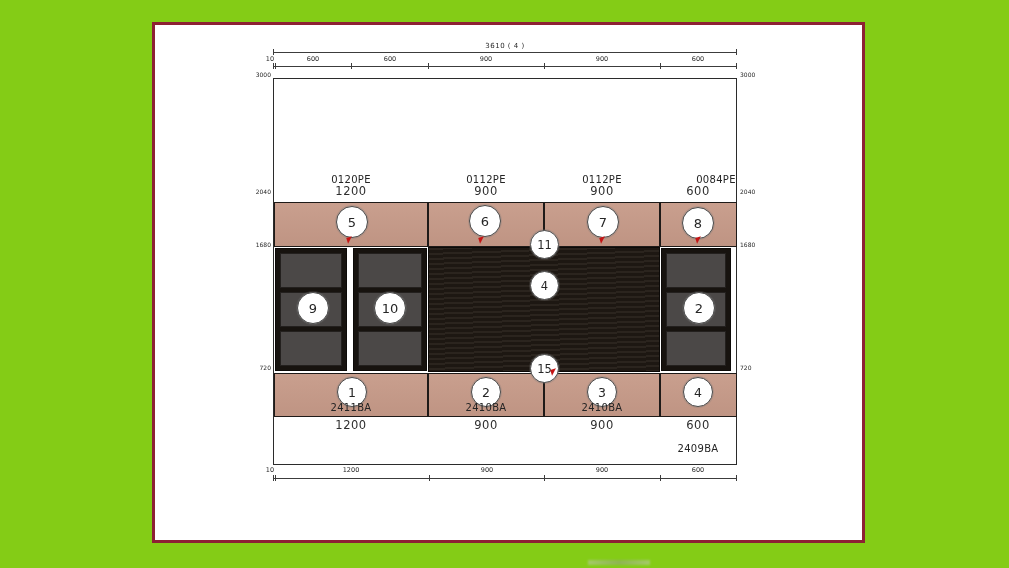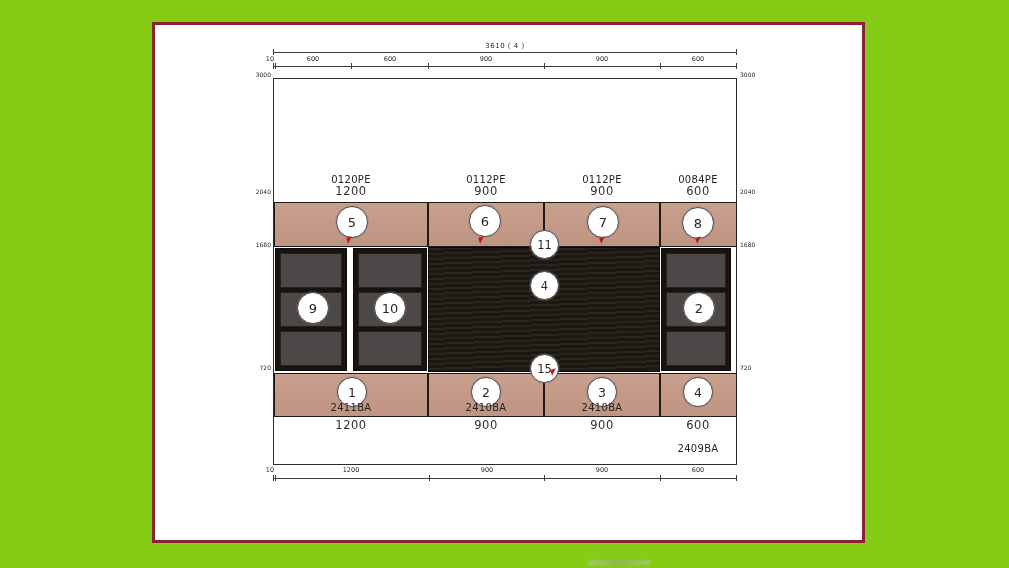--- a/index.html
+++ b/index.html
@@ -72,21 +72,21 @@
   <div class="level-text" style="left:740px;top:188px;width:32px;">2040</div>
   <div class="level-text" style="left:740px;top:241px;width:32px;">1680</div>
   <div class="level-text" style="left:740px;top:364px;width:32px;">720</div>
 
   <div class="cab-code" style="left:306px;top:176px;width:90px;">0120PE</div>
   <div class="cab-width" style="left:306px;top:185px;width:90px;">1200</div>
   <div class="cab-code" style="left:441px;top:176px;width:90px;">0112PE</div>
   <div class="cab-width" style="left:441px;top:185px;width:90px;">900</div>
   <div class="cab-code" style="left:557px;top:176px;width:90px;">0112PE</div>
   <div class="cab-width" style="left:557px;top:185px;width:90px;">900</div>
-  <div class="cab-code" style="left:653px;top:176px;width:90px;">0084PE</div>
+  <div class="cab-code" style="left:671px;top:176px;width:90px;">0084PE</div>
   <div class="cab-width" style="left:653px;top:185px;width:90px;">600</div>
 
   <div class="cabinet" style="left:274px;top:202px;width:154px;height:45px;"></div>
   <div class="cabinet" style="left:428px;top:202px;width:116px;height:45px;"></div>
   <div class="cabinet" style="left:544px;top:202px;width:116px;height:45px;"></div>
   <div class="cabinet" style="left:660px;top:202px;width:77px;height:45px;"></div>
   <div class="bubble big" style="left:336px;top:206px;">5</div>
   <div class="bubble big" style="left:469px;top:205px;">6</div>
   <div class="bubble big" style="left:587px;top:206px;">7</div>
   <div class="bubble big" style="left:682px;top:207px;">8</div>

